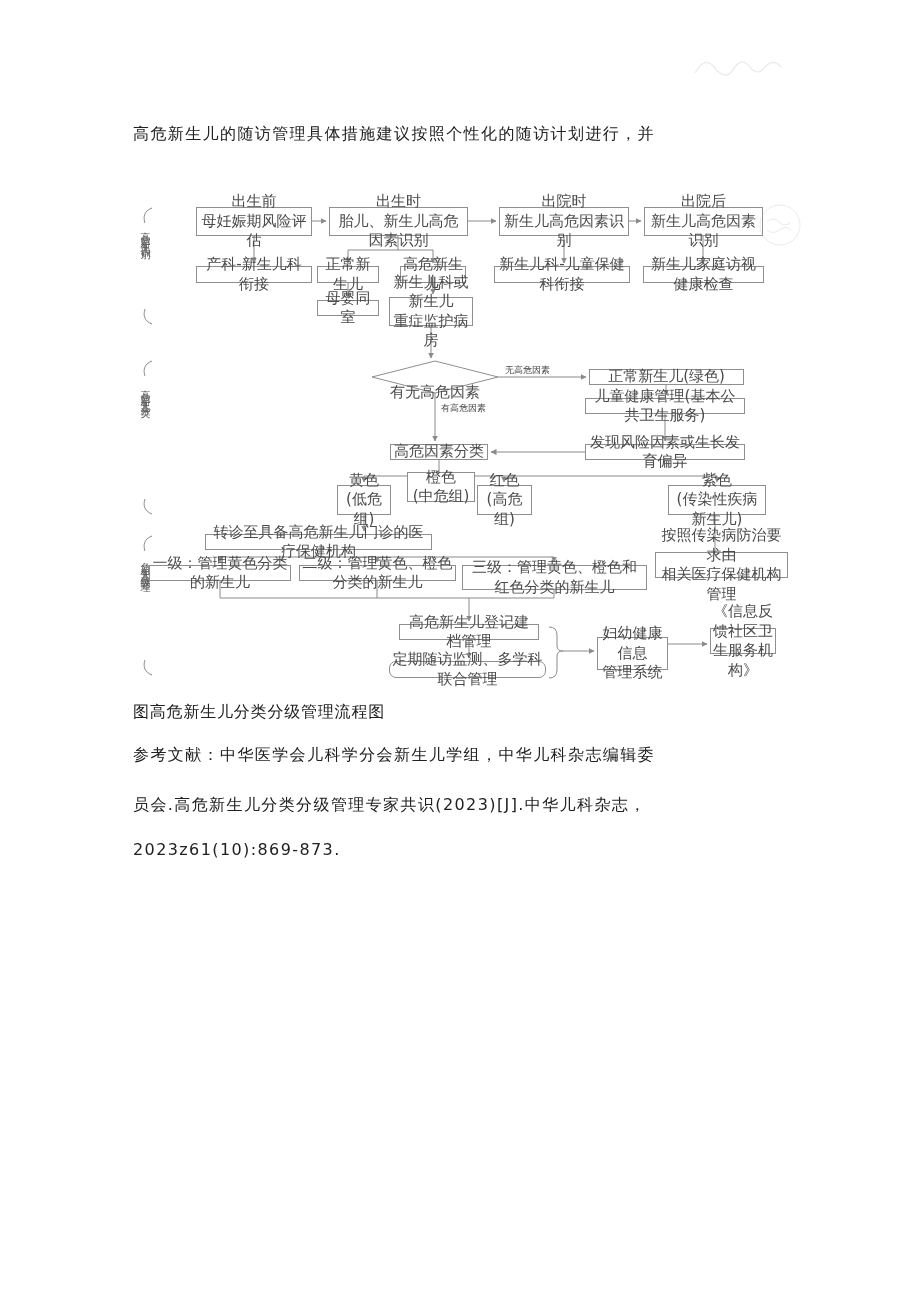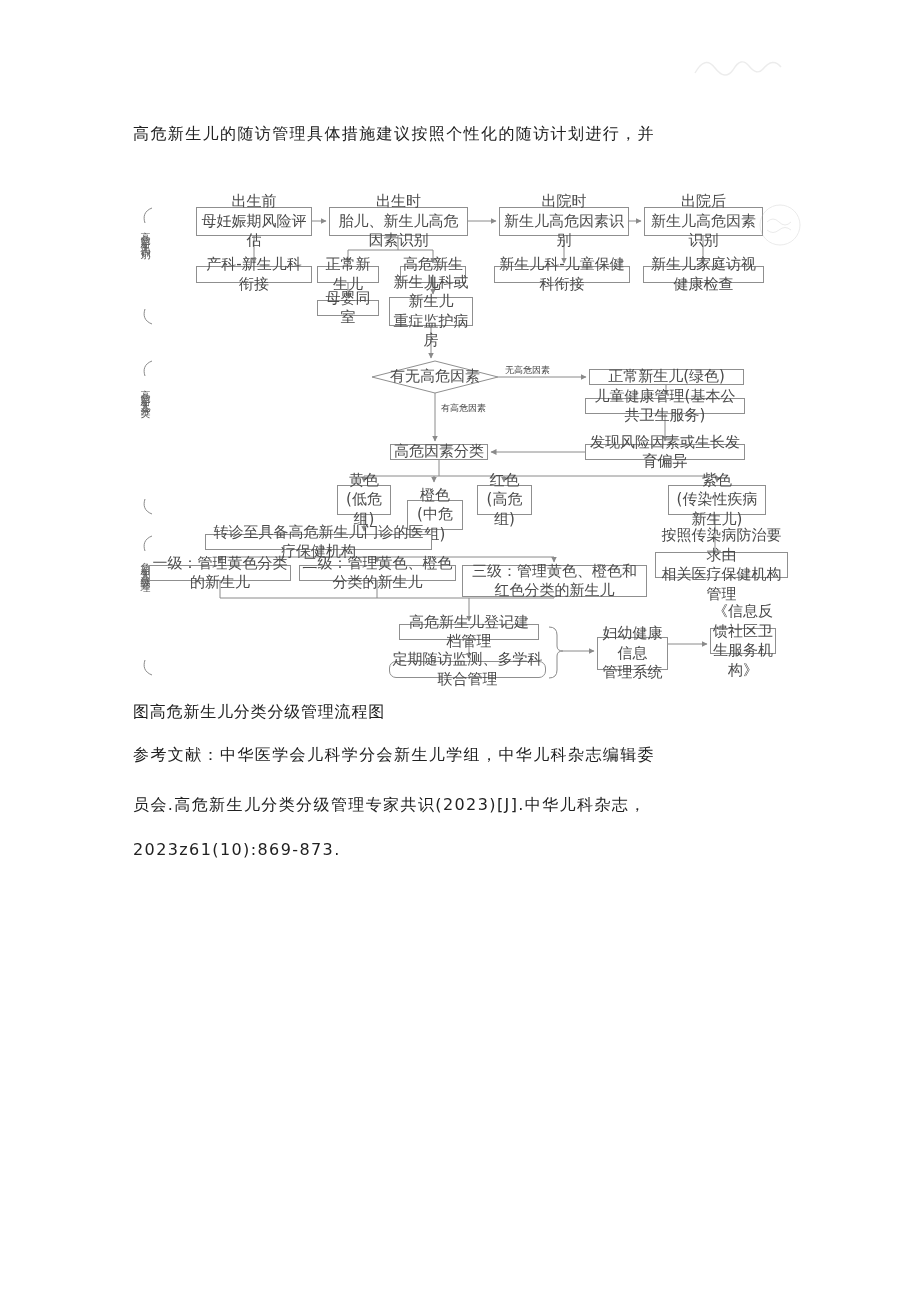--- a/index.html
+++ b/index.html
@@ -14,21 +14,21 @@
   .caption-line{letter-spacing:0.8px;}
   
   .flow{position:absolute;left:130px;top:198px;width:665px;height:500px;}
   .flow svg{position:absolute;left:0;top:0;}
   .fn{
     position:absolute;box-sizing:border-box;border:1px solid #8f8f8f;background:#fff;
     color:#4a4a4a;font-size:15px;line-height:1.3;display:flex;align-items:center;
     justify-content:center;text-align:center;white-space:pre-line;padding:0 2px;
     word-break:break-all;
   }
-  .fn.nob{border:none;background:transparent;}
+  .fn.nob{border:none;background:transparent;margin-top:16px;}
   .flabel{position:absolute;font-size:9px;color:#4a4a4a;white-space:nowrap;}
   .sec{
     position:absolute;writing-mode:vertical-rl;text-orientation:upright;
     font-size:10px;color:#5a5a5a;letter-spacing:3px;white-space:pre;
   }
   .wm{position:absolute;opacity:.28;pointer-events:none;}
 </style>
 </head>
 <body>
 
@@ -126,31 +126,31 @@
 
     <div class="fn nob" style="left:252px;top:170px;width:106px;height:18px;">有无高危因素</div>
     <div class="flabel" style="left:375px;top:166px;">无高危因素</div>
     <div class="flabel" style="left:311px;top:204px;">有高危因素</div>
     <div class="fn" style="left:459px;top:171px;width:155px;height:16px;">正常新生儿(绿色)</div>
     <div class="fn" style="left:455px;top:200px;width:160px;height:16px;">儿童健康管理(基本公共卫生服务)</div>
     <div class="fn" style="left:260px;top:246px;width:98px;height:16px;">高危因素分类</div>
     <div class="fn" style="left:455px;top:246px;width:160px;height:16px;">发现风险因素或生长发育偏异</div>
     <div class="fn" style="left:207px;top:287px;width:54px;height:30px;">黄色
 (低危组)</div>
-    <div class="fn" style="left:277px;top:302px;width:56px;height:30px;">橙色
+    <div class="fn" style="left:277px;top:274px;width:68px;height:30px;">橙色
 (中危组)</div>
     <div class="fn" style="left:347px;top:287px;width:55px;height:30px;">红色
 (高危组)</div>
     <div class="fn" style="left:538px;top:287px;width:98px;height:30px;">紫色
 (传染性疾病新生儿)</div>
 
     <div class="fn" style="left:75px;top:336px;width:227px;height:16px;">转诊至具备高危新生儿门诊的医疗保健机构</div>
     <div class="fn" style="left:19px;top:367px;width:142px;height:16px;">一级：管理黄色分类的新生儿</div>
     <div class="fn" style="left:169px;top:367px;width:157px;height:16px;">二级：管理黄色、橙色分类的新生儿</div>
-    <div class="fn" style="left:332px;top:367px;width:185px;height:32px;">三级：管理黄色、橙色和红色分类的新生儿</div>
+    <div class="fn" style="left:332px;top:367px;width:185px;height:25px;">三级：管理黄色、橙色和红色分类的新生儿</div>
     <div class="fn" style="left:525px;top:354px;width:133px;height:26px;">按照传染病防治要求由
 相关医疗保健机构管理</div>
     <div class="fn" style="left:269px;top:426px;width:140px;height:16px;">高危新生儿登记建档管理</div>
     <div class="fn" style="left:259px;top:463px;width:157px;height:17px;border-radius:7px;">定期随访监测、多学科联合管理</div>
     <div class="fn" style="left:467px;top:439px;width:71px;height:33px;">妇幼健康信息
 管理系统</div>
     <div class="fn" style="left:580px;top:430px;width:66px;height:26px;">《信息反馈社区卫生服务机构》</div>
 
   </div>
 

